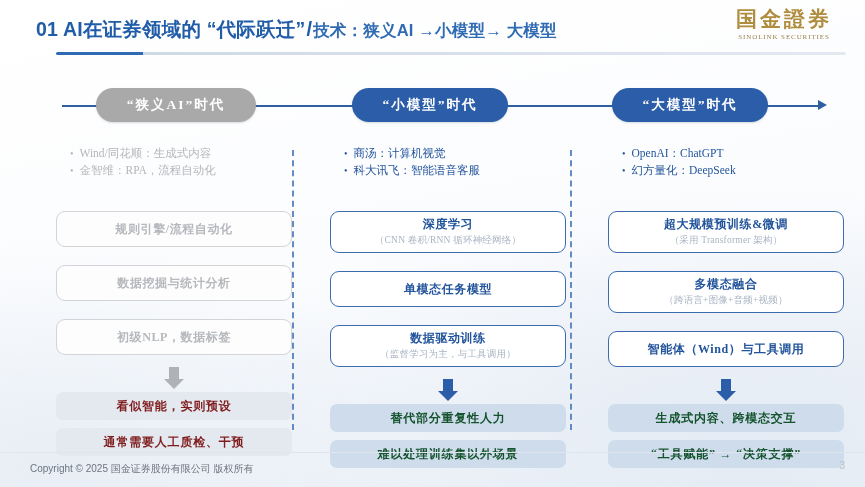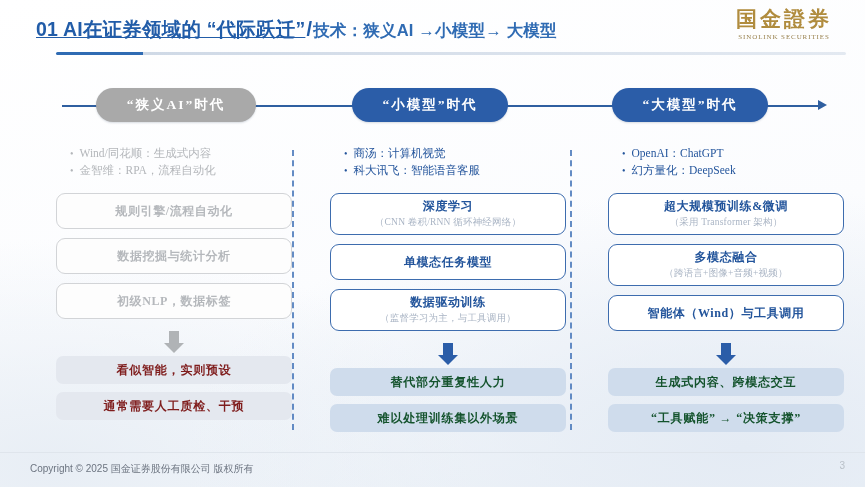--- a/index.html
+++ b/index.html
@@ -18,21 +18,21 @@
   }
 
   
   .header{position:absolute;left:0;top:0;width:865px;height:62px;}
   .title{
     position:absolute;left:36px;top:16px;
     white-space:nowrap;
     color:#2b62ab;
     font-size:19px;letter-spacing:.2px;font-weight:600;
   }
-  .title .seg-main{font-size:19.5px;font-weight:700;color:#215ca8;text-decoration:underline;}
+  .title .seg-main{font-size:19.5px;font-weight:700;color:#215ca8;}
   .title .slash{font-size:20px;font-weight:700;color:#215ca8;padding:0 1px;}
   .title .seg-sub{font-size:16.5px;font-weight:600;color:#2f6bb3;}
   .rule{
     position:absolute;left:56px;top:52px;width:790px;height:3px;
     background:linear-gradient(90deg,#2f6bb3 0%,#2f6bb3 11%,#cfd9e6 11%,#e3e9f1 100%);
     border-radius:2px;
   }
   .logo{position:absolute;right:18px;top:8px;width:126px;height:44px;text-align:center;}
   .logo-cn{
     font-family:"Liberation Serif","DejaVu Serif",serif;
@@ -84,20 +84,21 @@
   .bullet .dot{font-size:10px;line-height:17px;}
   .c-gray .bullet{color:#b3b6ba;}
   .c-blue .bullet{color:#24559c;}
 
   .box{
     position:relative;margin-bottom:9px;border-radius:9px;
     display:flex;flex-direction:column;align-items:center;justify-content:center;
     text-align:center;
     font-family:"Liberation Serif","DejaVu Serif",serif;
     box-sizing:border-box;
+    margin-top:18px;
   }
   .box .b-main{font-size:12px;font-weight:700;letter-spacing:.6px;line-height:15px;}
   .box .b-sub{font-size:9.5px;line-height:13px;margin-top:2px;letter-spacing:.2px;}
 
   
   .box-gray{
     border:1px solid #d2d4d7;background:#fdfdfd;color:#b5b8bc;
     height:36px;
   }
   

